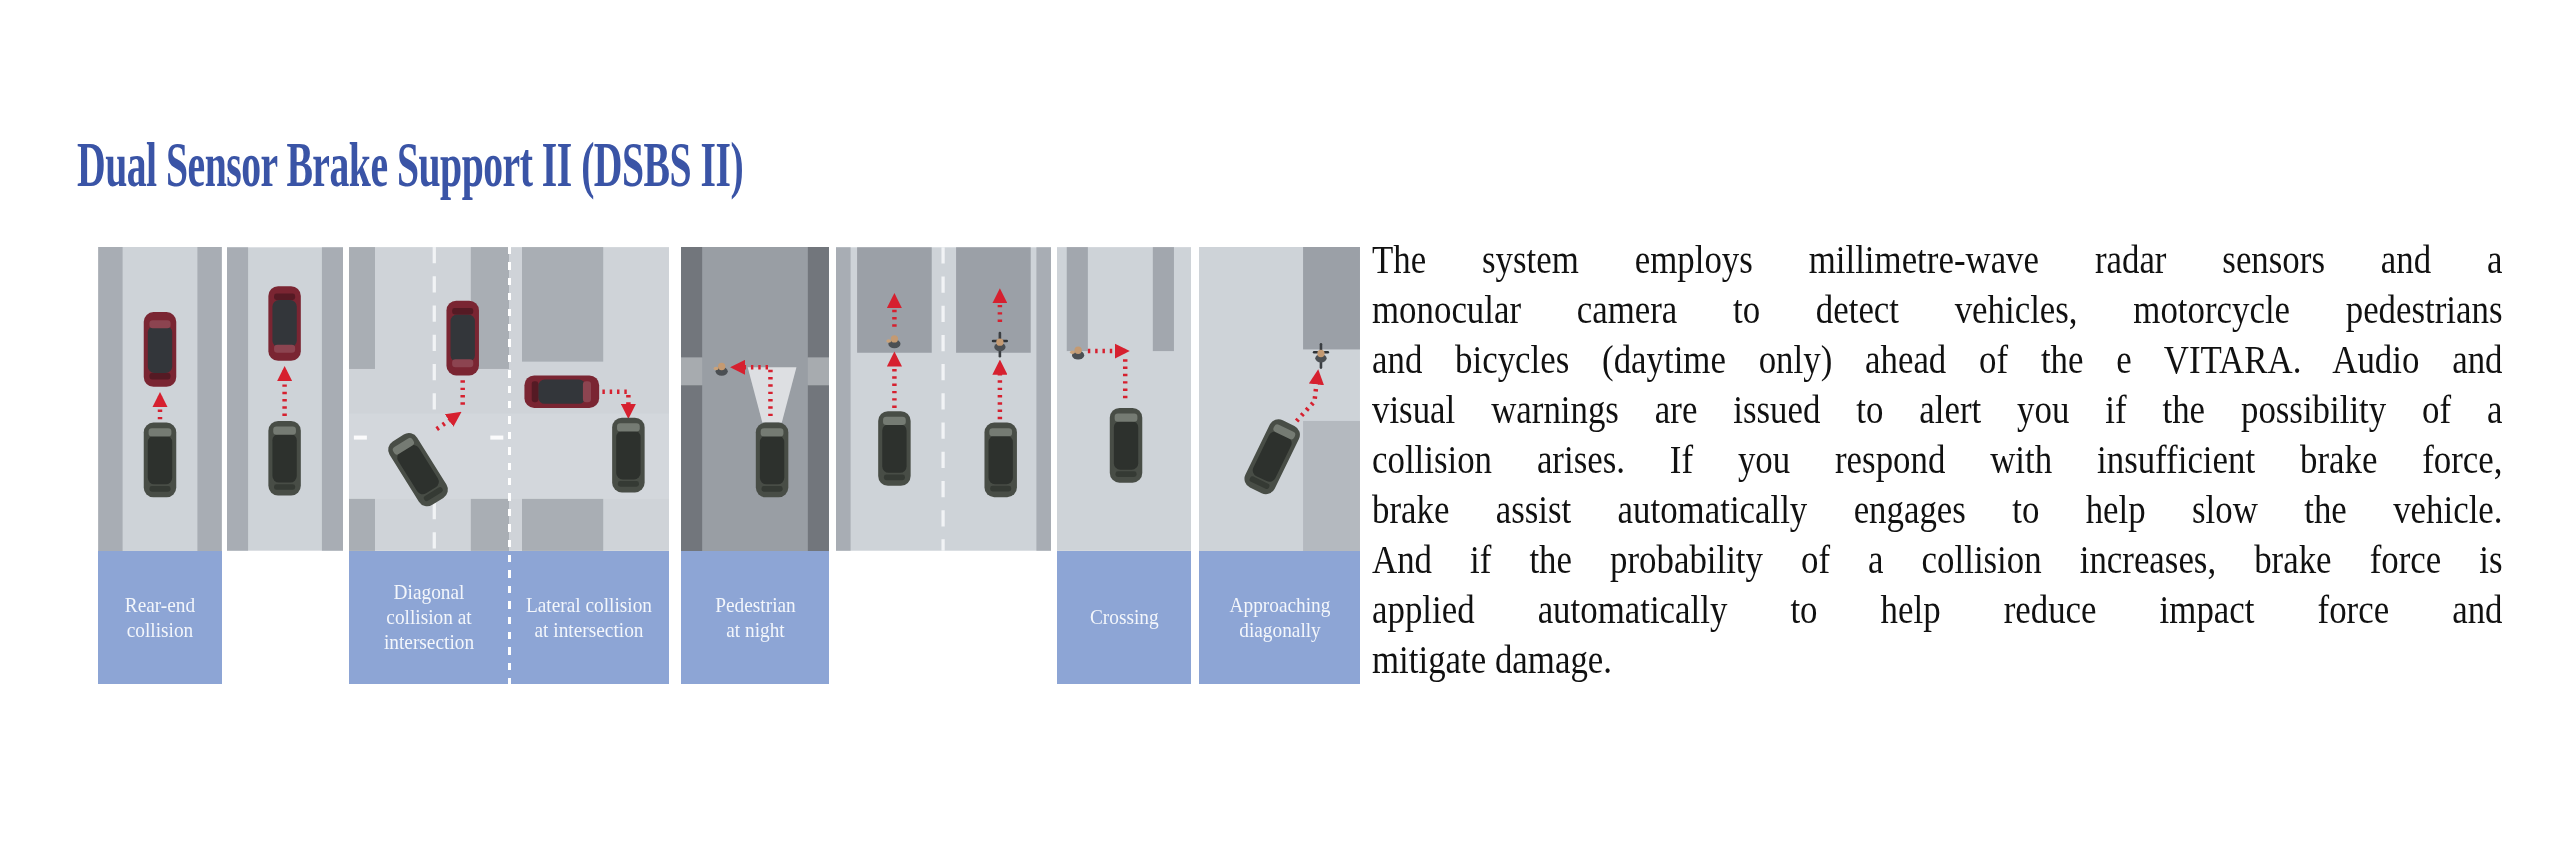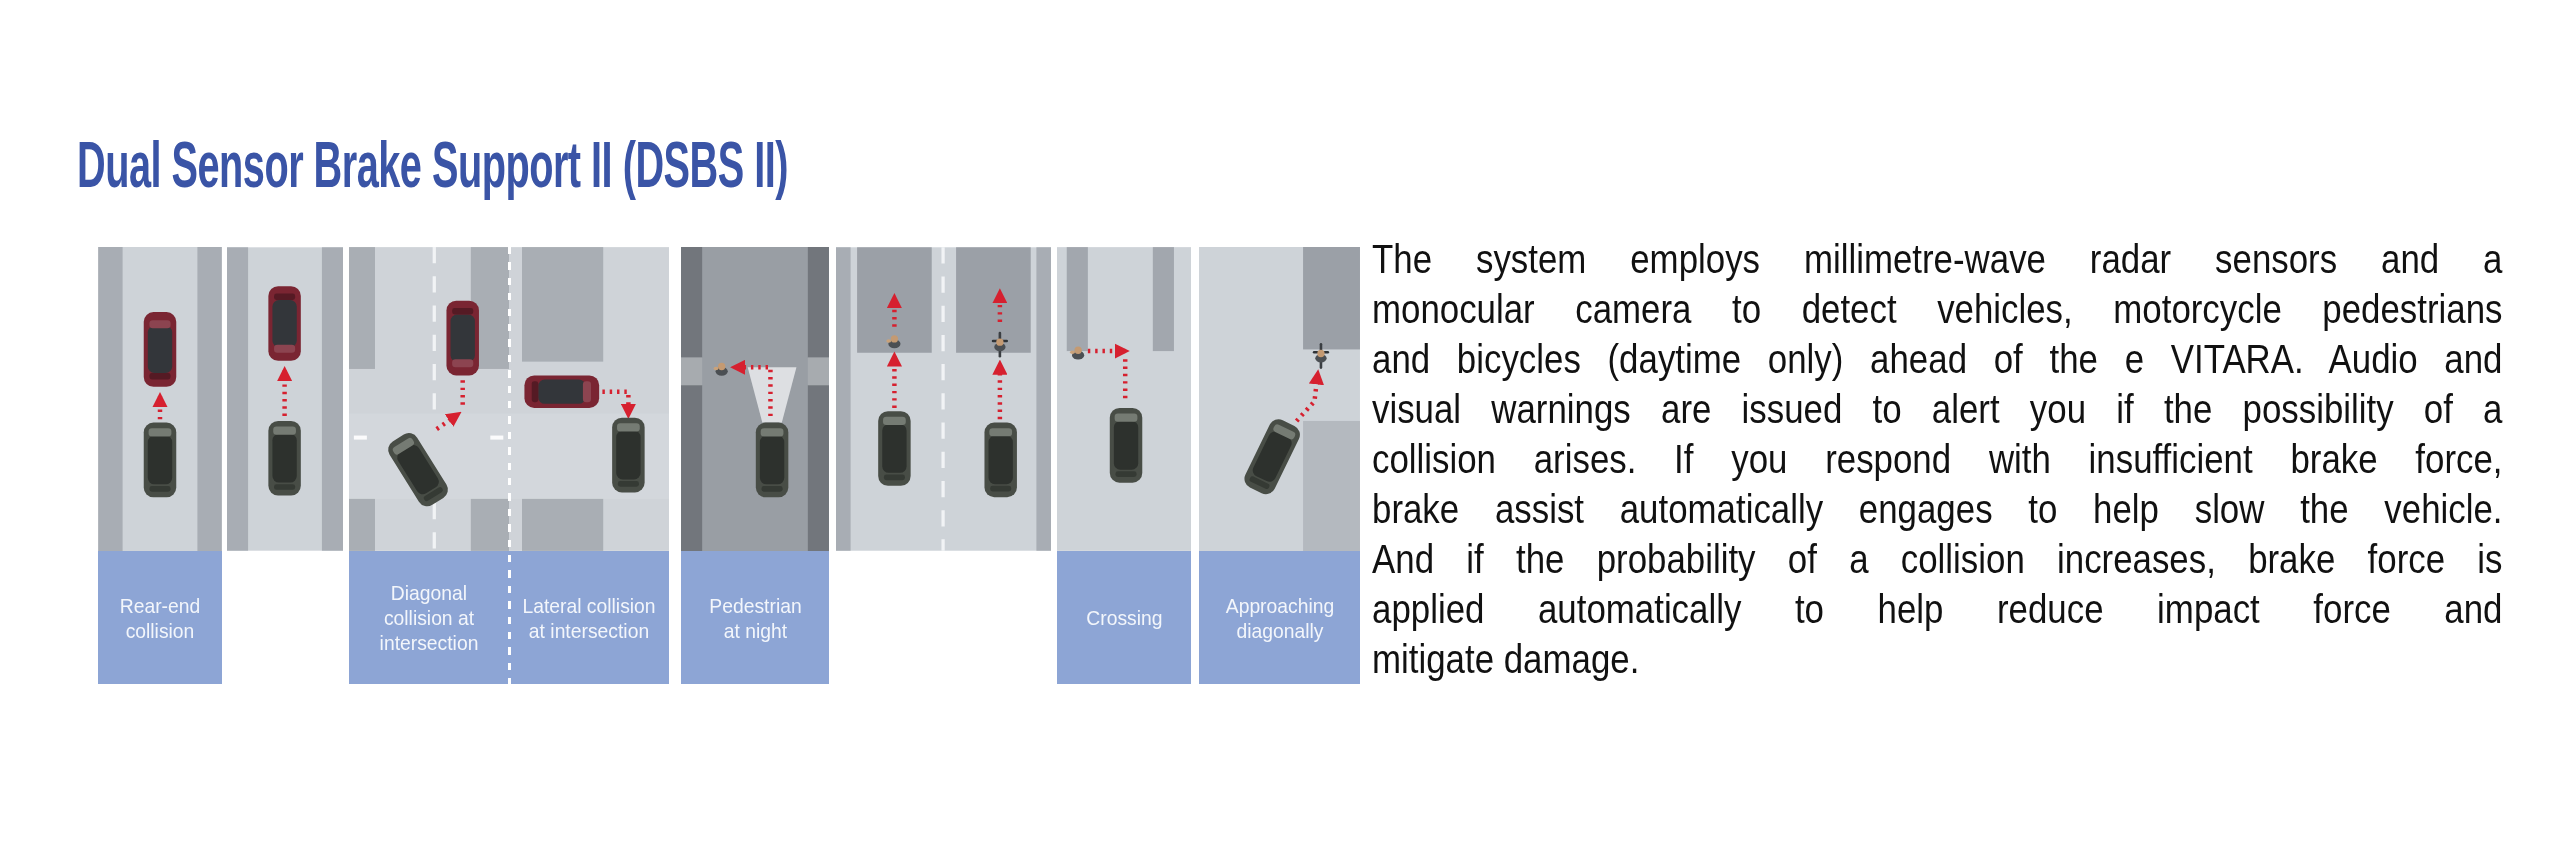--- a/index.html
+++ b/index.html
@@ -2,21 +2,21 @@
 <html style="font-size:13px"><head>
 <meta charset="utf-8">
 <style>
   html, body {
     margin: 0; padding: 0;
     width: 2576px; height: 852px;
     background: #ffffff;
     overflow: hidden;
     font-family: "Liberation Sans", sans-serif;
   }
-  .page { position: relative; width: 2576px; height: 852px; background:#ffffff; }
+  .page { position: relative; width: 2576px; height: 852px; background:#ffffff;font-family:Liberation Serif, serif; }
 
   
   .title {
     position: absolute; left: 77px; top: 133px;
     margin: 0;
     font-size: 64px; font-weight: 700; line-height: 1;
     color: #3a54a6;
     white-space: nowrap;
     transform: scaleX(0.62);
     transform-origin: left top;

